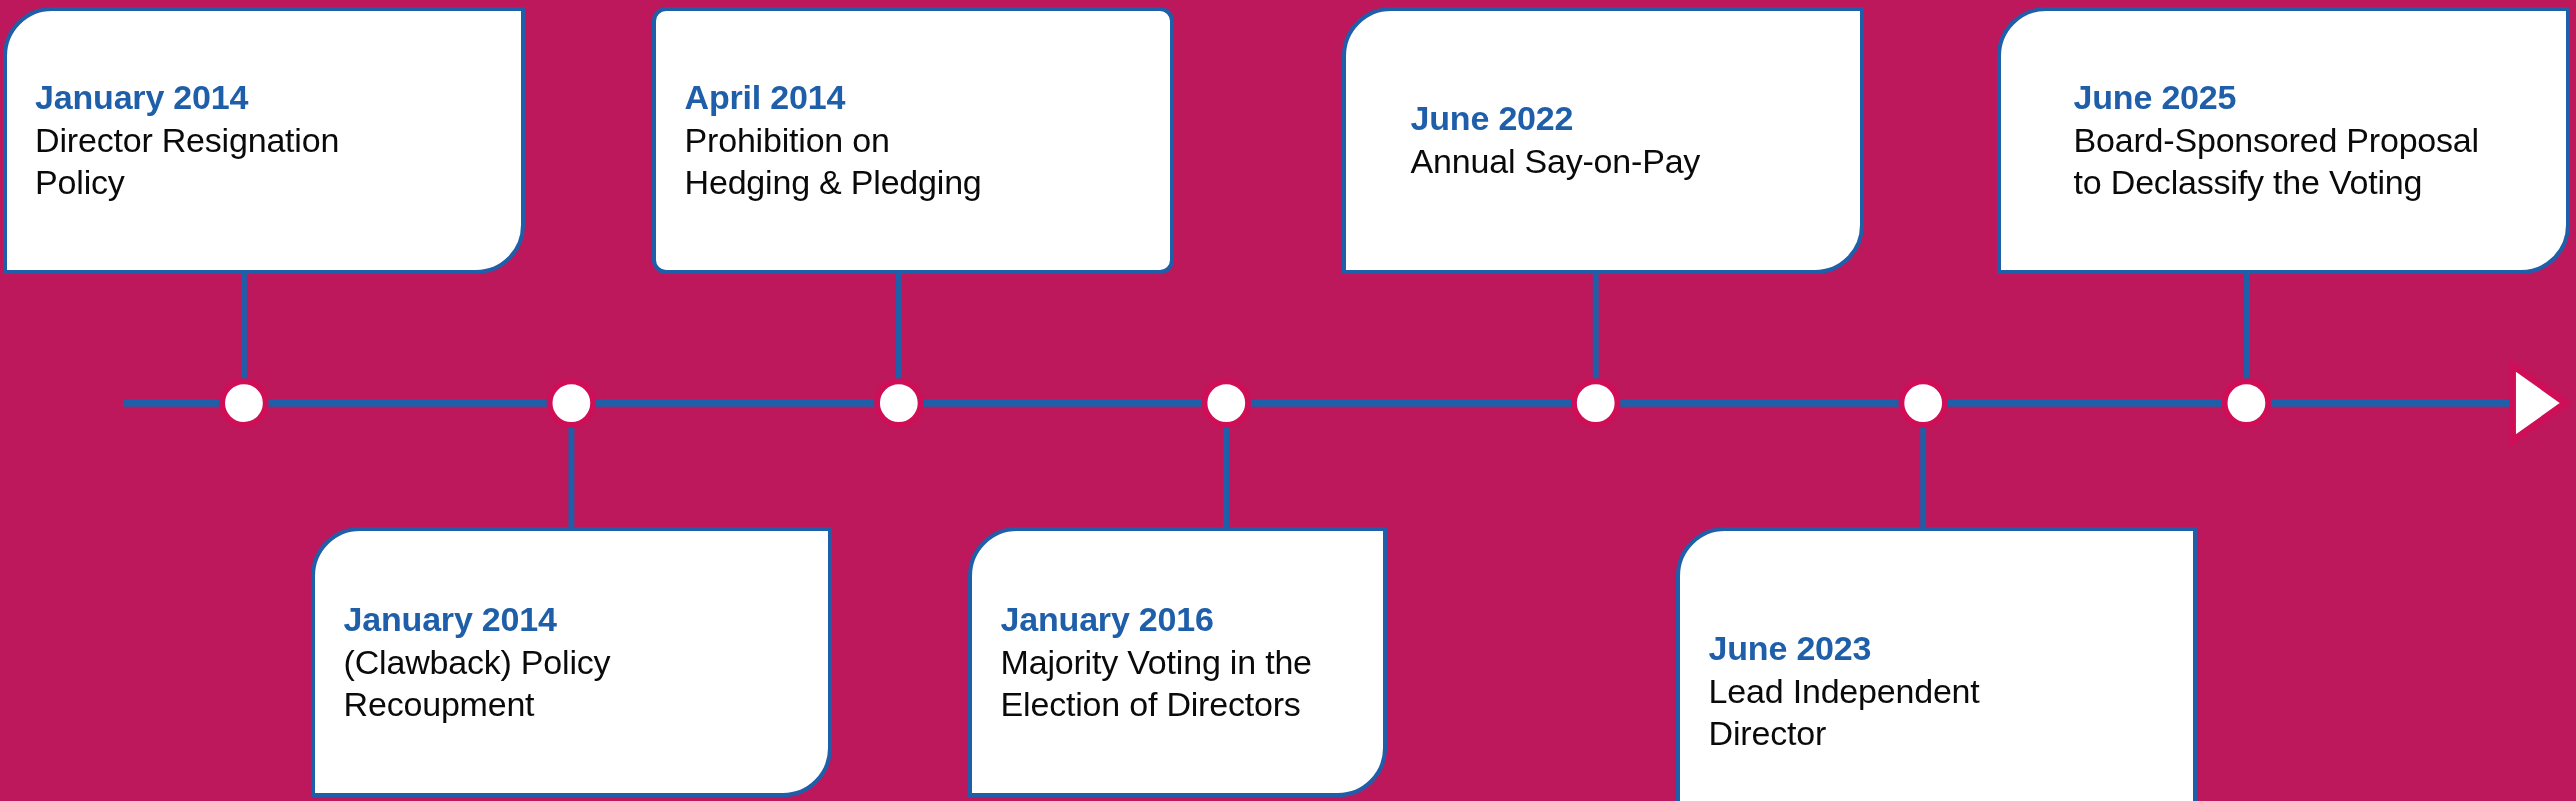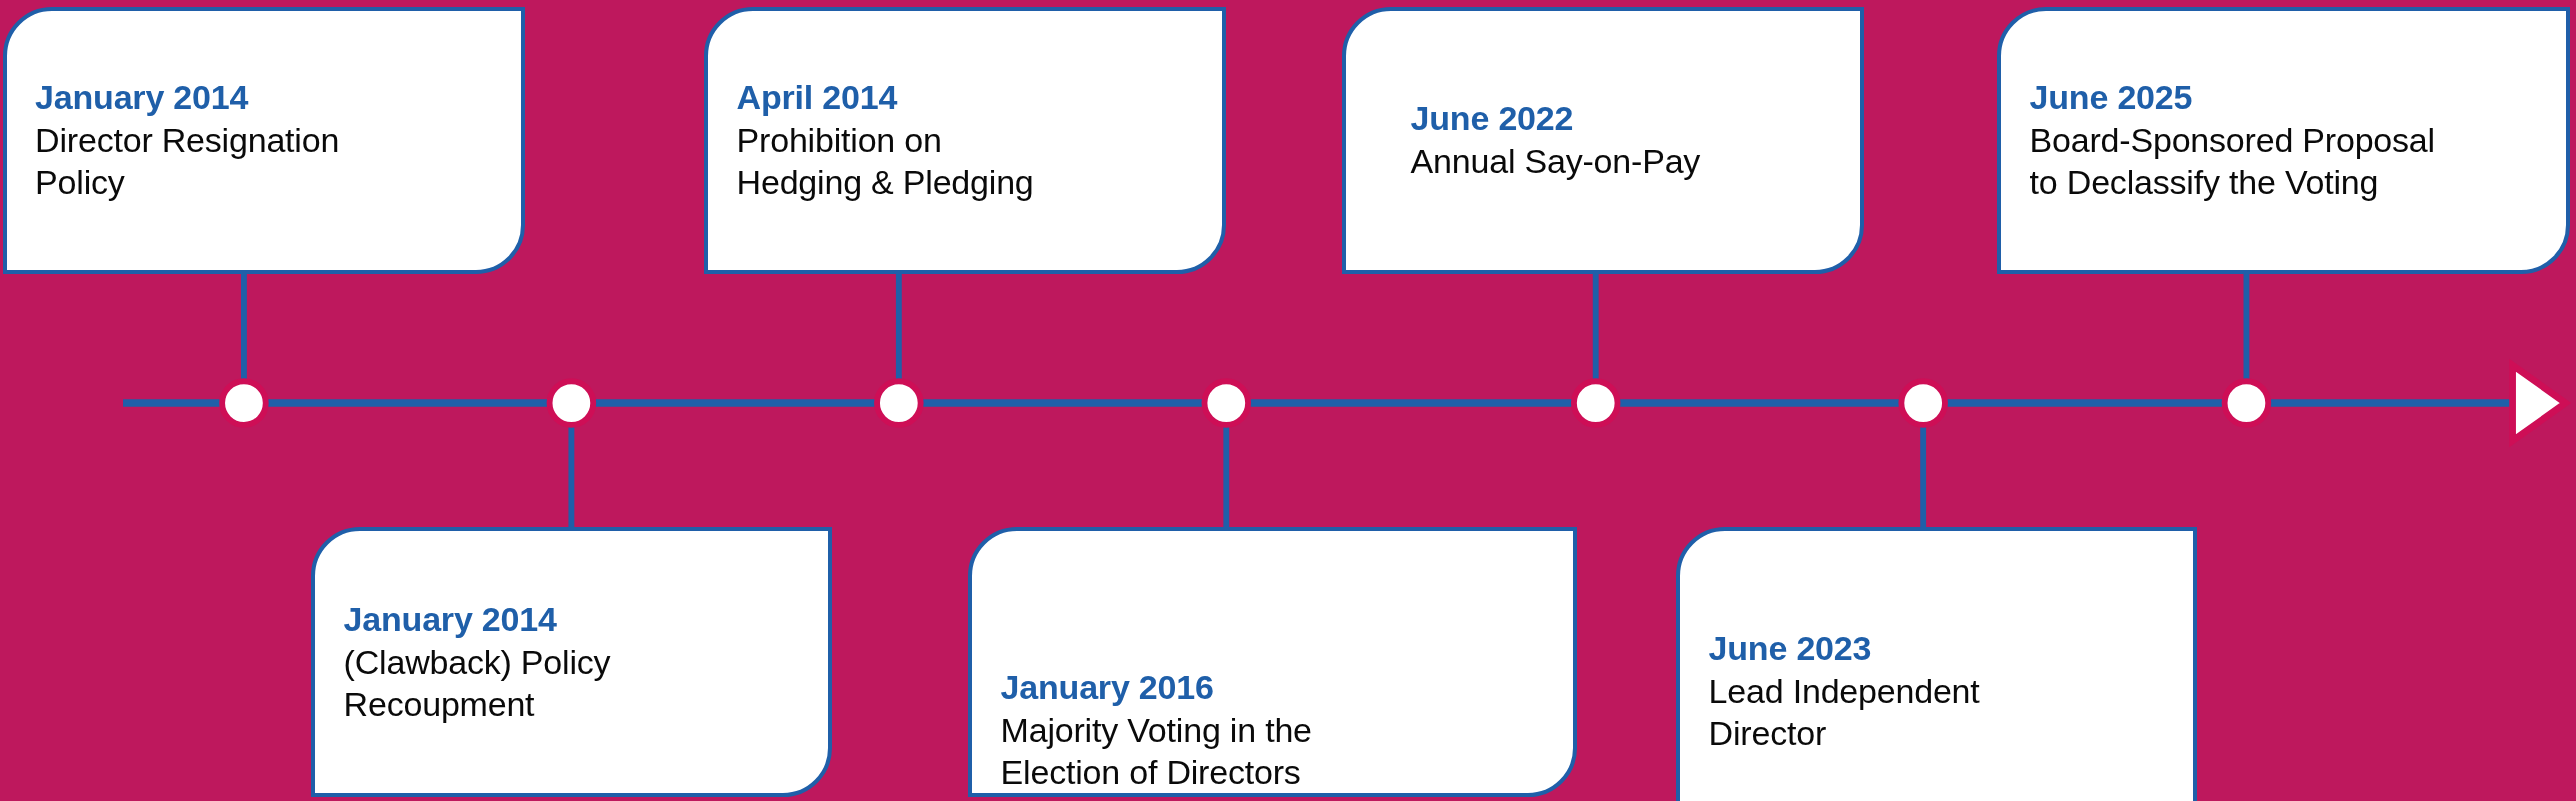--- a/index.html
+++ b/index.html
@@ -91,60 +91,60 @@
   <div class="node-box" style="left:2.5px; top:6.7px; width:522px; height:267px;">
     <div class="node-inner">
       <div class="node-date">January 2014</div>
       <div class="node-label">
         <div>Director Resignation</div>
         <div>Policy</div>
       </div>
     </div>
   </div>
 
-  <div class="node-box" style="left:704px; top:6.7px; width:522px; height:267px;">
+  <div class="node-box" style="left:652px; top:6.7px; width:522px; height:267px;border-radius:14px;">
     <div class="node-inner">
       <div class="node-date">April 2014</div>
       <div class="node-label">
         <div>Prohibition on</div>
         <div>Hedging &amp; Pledging</div>
       </div>
     </div>
   </div>
 
   <div class="node-box" style="left:1342px; top:6.7px; width:522px; height:267px;padding-left:36px;">
     <div class="node-inner">
       <div class="node-date">June 2022</div>
       <div class="node-label">
         <div>Annual Say-on-Pay</div>
       </div>
     </div>
   </div>
 
-  <div class="node-box" style="left:1997px; top:6.7px; width:573px; height:267px;">
+  <div class="node-box" style="left:1997px; top:6.7px; width:573px; height:267px;padding-left:44px;">
     <div class="node-inner">
       <div class="node-date">June 2025</div>
       <div class="node-label">
         <div>Board-Sponsored Proposal</div>
         <div>to Declassify the Voting</div>
       </div>
     </div>
   </div>
 
   <div class="node-box" style="left:311px; top:527px; width:521px; height:270px;">
     <div class="node-inner">
       <div class="node-date">January 2014</div>
       <div class="node-label">
         <div>(Clawback) Policy</div>
         <div>Recoupment</div>
       </div>
     </div>
   </div>
 
-  <div class="node-box" style="left:968px; top:527px; width:609px; height:270px;justify-content:flex-end;">
+  <div class="node-box" style="left:968px; top:527px; width:419px; height:270px;">
     <div class="node-inner">
       <div class="node-date">January 2016</div>
       <div class="node-label">
         <div>Majority Voting in the</div>
         <div>Election of Directors</div>
       </div>
     </div>
   </div>
 
   <div class="node-box" style="left:1676px; top:527px; width:521px; height:328px;">

